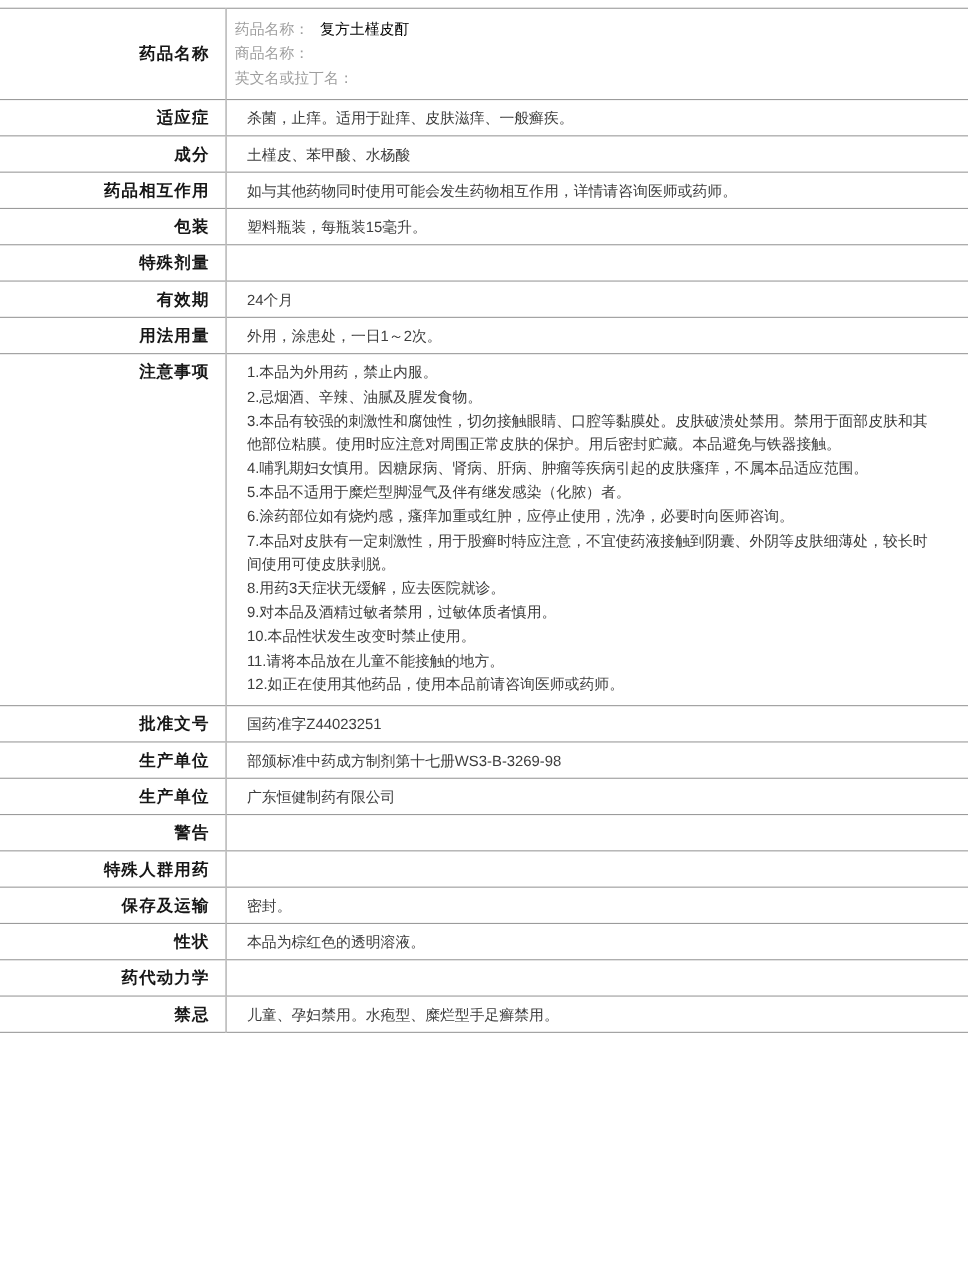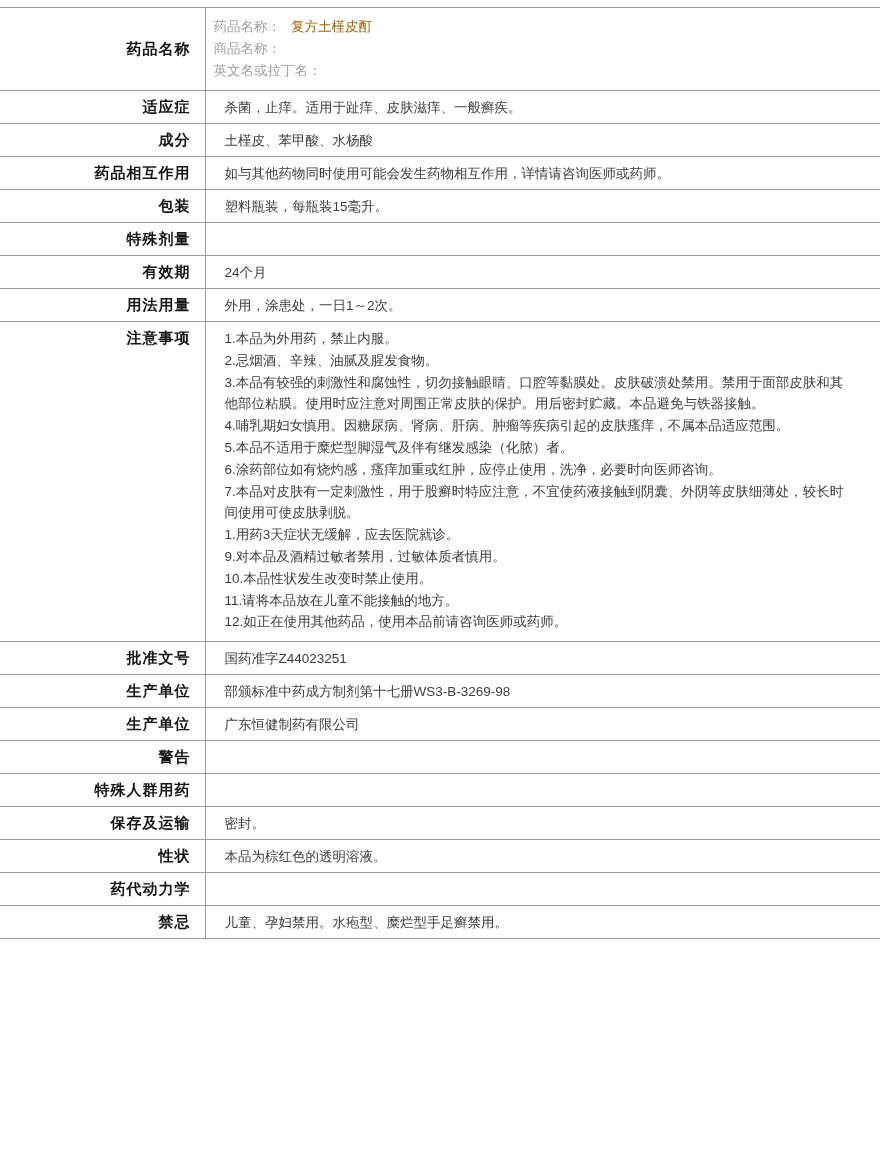--- a/index.html
+++ b/index.html
@@ -46,21 +46,21 @@
     word-break: break-all;
   }
   tr.row-single { height: 33px; }
   tr.row-name { height: 78px; }
   tr.row-name td.value-cell {
     padding: 8px 20px 8px 8px;
     line-height: 22px;
   }
   .name-field-line { white-space: nowrap; }
   .field-label { color: #9e9e9e; text-align: center; }
-  .field-value { color: #a16207; margin-left: 10px; }
+  .field-value { color: #000000; margin-left: 10px; }
   tr.row-notes th.label-cell {
     vertical-align: top;
     padding-top: 7px;
   }
   tr.row-notes td.value-cell {
     padding-top: 6px;
     padding-bottom: 8px;
     line-height: 21.8px;
   }
   .note-line { min-height: 21.8px; }
@@ -112,21 +112,21 @@
     <tr class="row-notes">
       <th class="label-cell">注意事项</th>
       <td class="value-cell">
         <div class="note-line">1.本品为外用药，禁止内服。</div>
         <div class="note-line">2.忌烟酒、辛辣、油腻及腥发食物。</div>
         <div class="note-line">3.本品有较强的刺激性和腐蚀性，切勿接触眼睛、口腔等黏膜处。皮肤破溃处禁用。禁用于面部皮肤和其他部位粘膜。使用时应注意对周围正常皮肤的保护。用后密封贮藏。本品避免与铁器接触。</div>
         <div class="note-line">4.哺乳期妇女慎用。因糖尿病、肾病、肝病、肿瘤等疾病引起的皮肤瘙痒，不属本品适应范围。</div>
         <div class="note-line">5.本品不适用于糜烂型脚湿气及伴有继发感染（化脓）者。</div>
         <div class="note-line">6.涂药部位如有烧灼感，瘙痒加重或红肿，应停止使用，洗净，必要时向医师咨询。</div>
         <div class="note-line">7.本品对皮肤有一定刺激性，用于股癣时特应注意，不宜使药液接触到阴囊、外阴等皮肤细薄处，较长时间使用可使皮肤剥脱。</div>
-        <div class="note-line">1.用药3天症状无缓解，应去医院就诊。</div>
+        <div class="note-line">8.用药3天症状无缓解，应去医院就诊。</div>
         <div class="note-line">9.对本品及酒精过敏者禁用，过敏体质者慎用。</div>
         <div class="note-line">10.本品性状发生改变时禁止使用。</div>
         <div class="note-line">11.请将本品放在儿童不能接触的地方。</div>
         <div class="note-line">12.如正在使用其他药品，使用本品前请咨询医师或药师。</div>
       </td>
     </tr>
 
     <tr class="row-single">
       <th class="label-cell">批准文号</th>
       <td class="value-cell">国药准字Z44023251</td>

